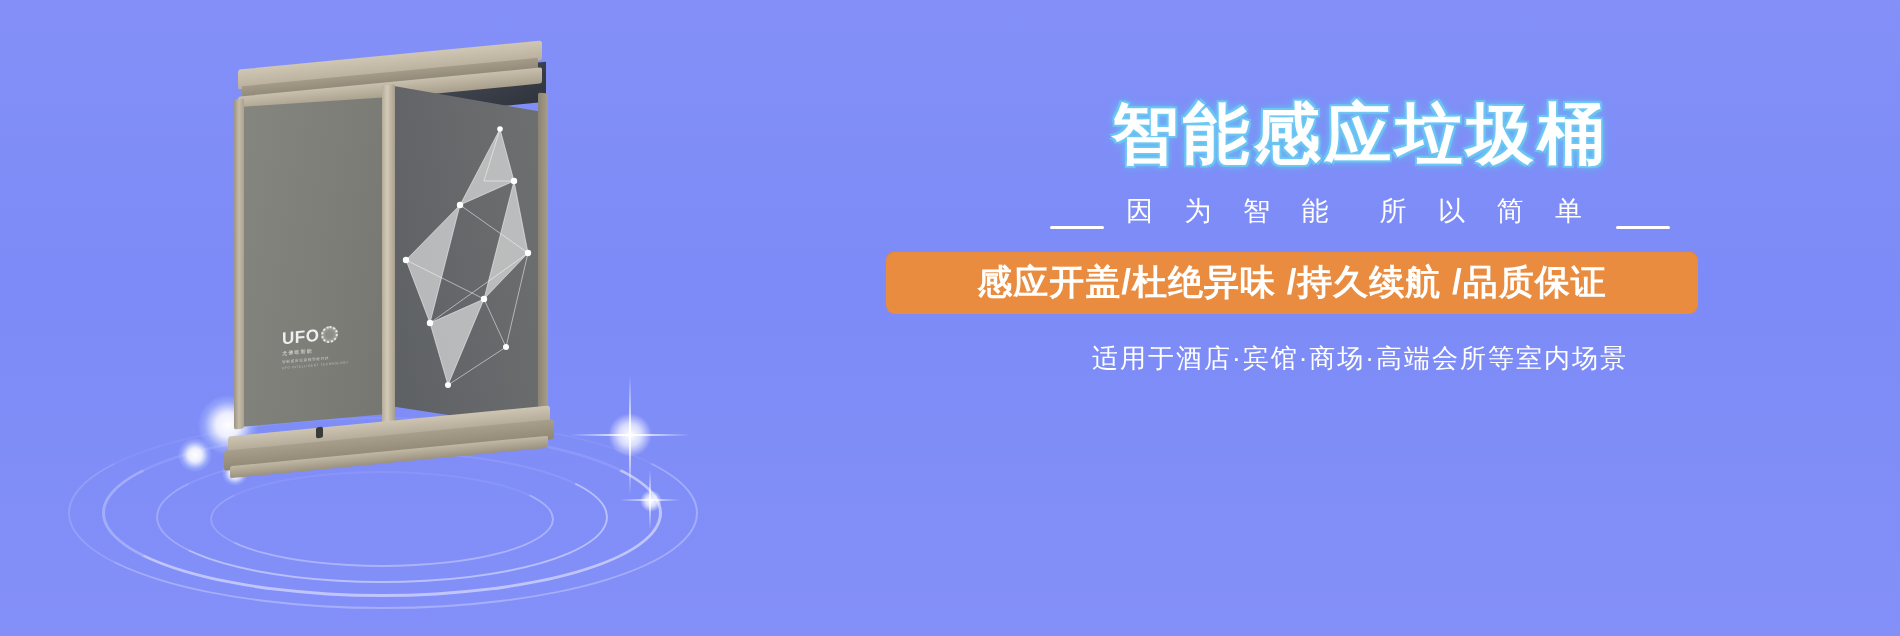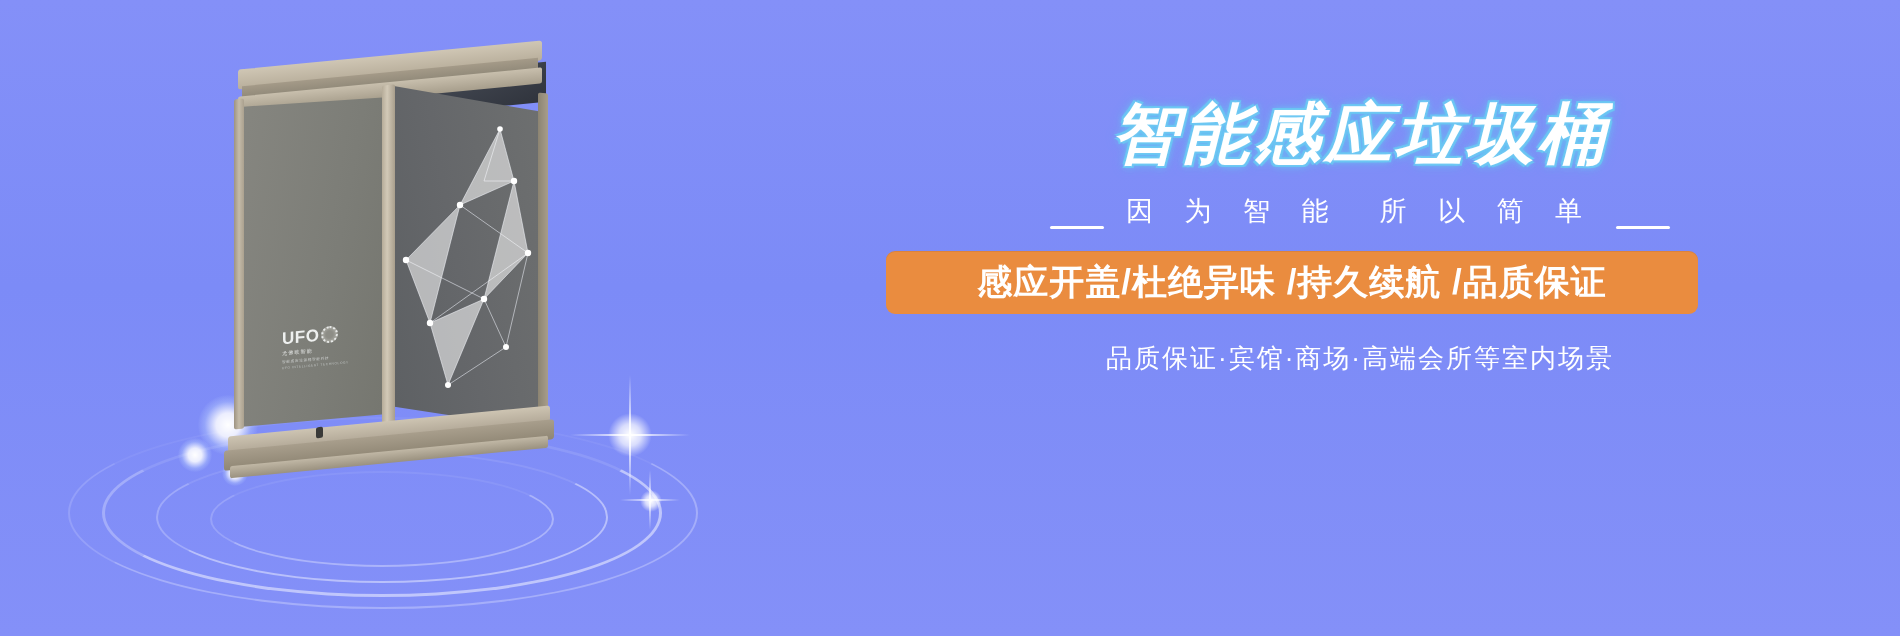--- a/index.html
+++ b/index.html
@@ -178,21 +178,20 @@
     left:880px; top:100px; width:960px;
   }
   .headline {
     font-size:67px; font-weight:700; color:#ffffff;
     letter-spacing:4px; line-height:1;
     text-align:center;
     text-shadow:
       0 0 2px #7fd0f5, 0 0 6px #6fc8f2, 0 0 12px rgba(95,190,240,.95),
       2px 2px 0 rgba(110,200,245,.9), -2px 2px 0 rgba(110,200,245,.9),
       2px -2px 0 rgba(110,200,245,.9), -2px -2px 0 rgba(110,200,245,.9);
-    font-style: italic;
   }
   .subline {
     margin-top:26px;
     display:flex; align-items:flex-end; justify-content:center; gap:22px;
     color:#ffffff;
   }
   .rule { display:block; width:54px; height:3px; background:#ffffff; border-radius:2px; }
   .subline-text {
     font-size:27px; font-weight:400; letter-spacing:12px; white-space:pre;
   }
@@ -307,15 +306,15 @@
     <div class="subline">
       <span class="rule"></span>
       <span class="subline-text">因 为 智 能　所 以 简 单</span>
       <span class="rule"></span>
     </div>
 
     <div class="feature-band">
       <span class="feature-text">感应开盖/杜绝异味 /持久续航 /品质保证</span>
     </div>
 
-    <div class="scene-line">品质保证·宾馆·商场·高端会所等室内场景</div>
+    <div class="scene-line">适用于酒店·宾馆·商场·高端会所等室内场景</div>
   </div>
 </div>
 
 </body></html>

